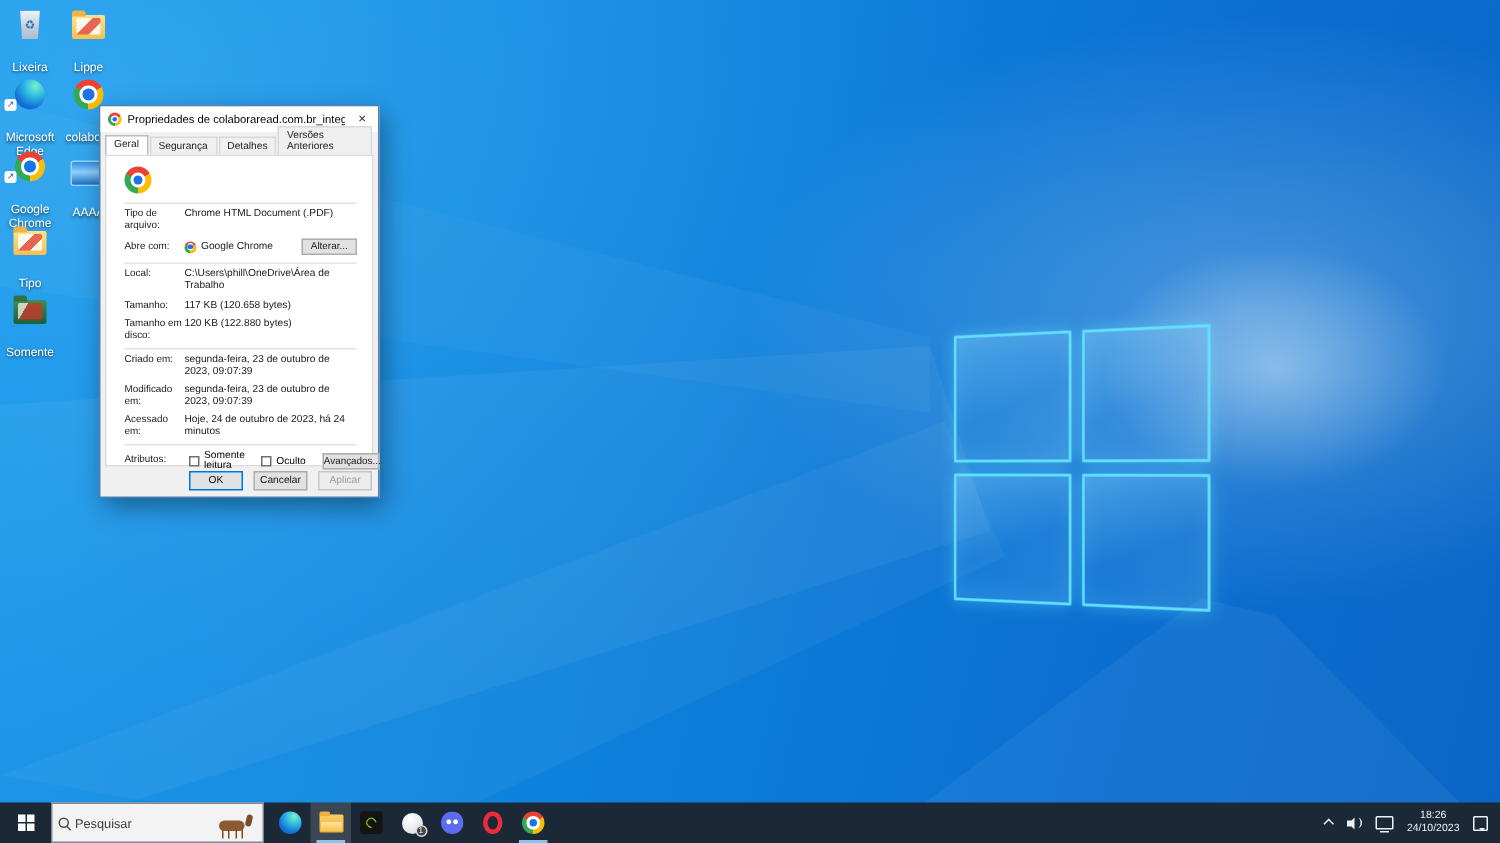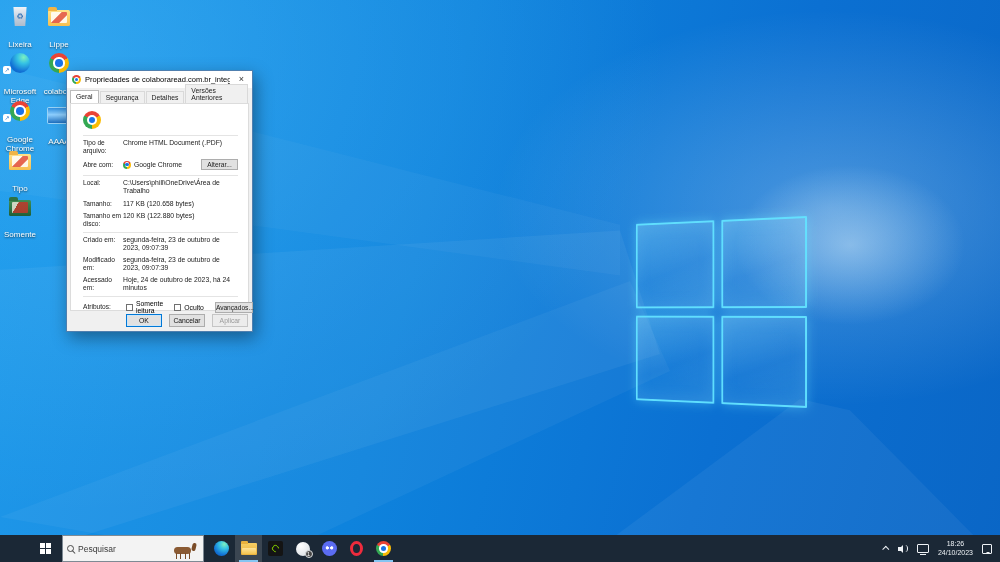--- a/index.html
+++ b/index.html
@@ -86,21 +86,21 @@
   .cbox { width:7px; height:7px; border:1px solid #707070; background:#fff; flex:0 0 auto; }
   .cblbl { font-size:6.8px; margin-right:8px; }
   .btnbar { position:absolute; right:4px; bottom:4px; display:flex; gap:7px; }
   .dbtn { width:36px; height:13px; background:#e1e1e1; border:1px solid #adadad; font-size:6.8px;
     text-align:center; line-height:11px; color:#111; }
   .dbtn.focus { border:1px solid #0078d7; box-shadow:inset 0 0 0 1px #cde5f7; }
   .dbtn.disabled { color:#9b9b9b; background:#ececec; border-color:#c5c5c5; }
 
   
   .taskbar { position:absolute; left:0; bottom:0; width:1000px; height:27px; background:#1b2836;
-    display:flex; align-items:stretch; z-index:50;padding-left:28px; }
+    display:flex; align-items:stretch; z-index:50; }
   .start { width:34px; display:flex; align-items:center; justify-content:center; }
   .winglyph { width:11px; height:11px; display:grid; grid-template-columns:1fr 1fr; grid-template-rows:1fr 1fr; gap:1px; }
   .winglyph span { background:#fff; }
   .searchbox { width:142px; background:#f3f3f3; border:1px solid #7e8a94; display:flex; align-items:center;
     padding:0 4px; gap:4px; position:relative; }
   .searchbox input { border:none; background:transparent; outline:none; width:80px; font-size:8.5px;
     font-family:"Liberation Sans", sans-serif; color:#222; }
   .searchbox input::placeholder { color:#3a3a3a; opacity:1; }
   .mag { width:7px; height:7px; border:1.2px solid #4a4a4a; border-radius:50%; position:relative; flex:0 0 auto; }
   .mag::after { content:""; position:absolute; width:1.4px; height:3.5px; background:#4a4a4a;

